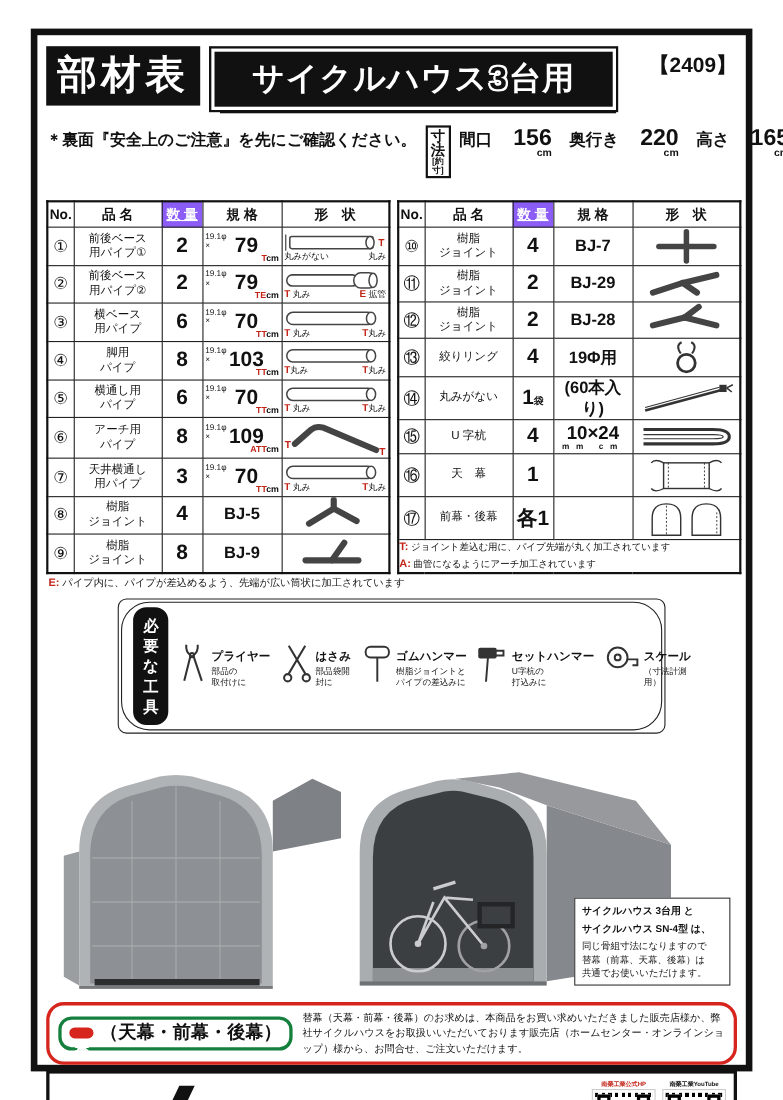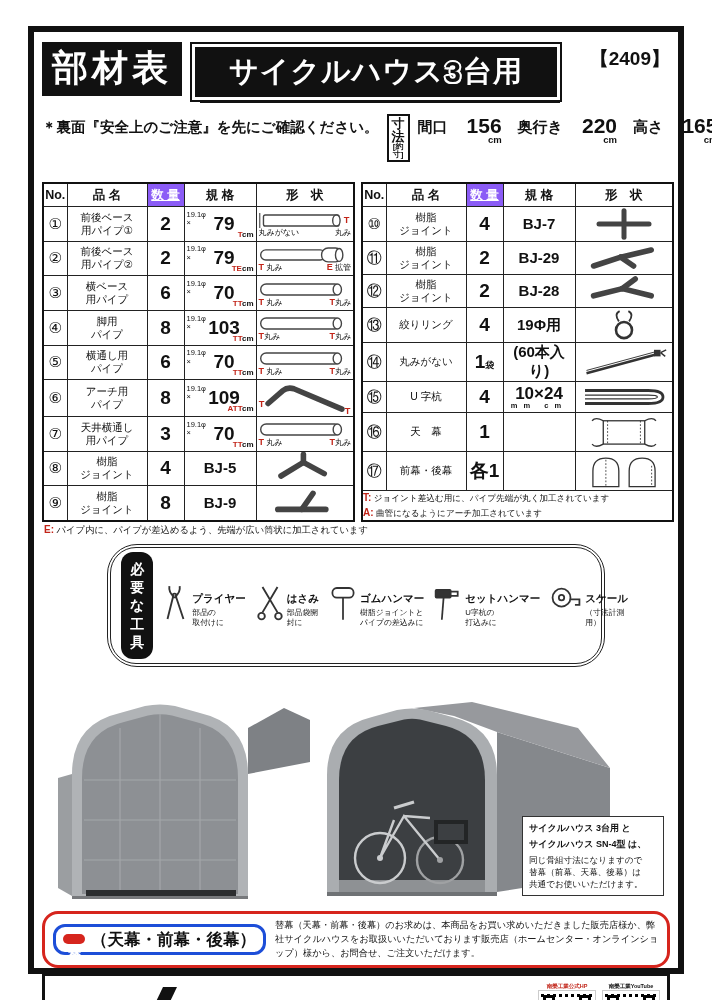--- a/index.html
+++ b/index.html
@@ -46,36 +46,36 @@
   .spec-units .uval{font-size:17px;font-weight:700;line-height:1;}
   .spec-units .usub{font-size:7.5px;font-weight:700;letter-spacing:6px;line-height:1;}
   td.c-shape{padding:1px 3px;}
   .shape-wrap{display:flex;flex-direction:column;align-items:center;justify-content:center;}
   .sh-labels{display:flex;justify-content:space-between;width:96%;font-size:8px;line-height:1;margin-top:-1px;}
   .sh-labels .red{font-size:9px;}
   td.notes-cell{padding:2px 4px;font-size:8.6px;line-height:1.45;}
   .enote{font-size:9.3px;margin:2px 0 0 2px;}
   .enote .red,.notes-cell .red{font-size:10px;}
   
-  .tools-outer{width:492px;margin:7px auto 0;border:1.5px solid #222;border-radius:30px;padding:2px;}
+  .tools-outer{width:492px;margin:7px auto 0;border:1.5px solid #222;border-radius:8px;padding:2px;}
   .tools-inner{border:1.5px solid #222;border-radius:26px;padding:4px 10px;display:flex;align-items:center;gap:7px;}
   .tools-label{background:#111;color:#fff;border-radius:12px;font-size:14px;font-weight:700;text-align:center;line-height:1.3;padding:8px 9px;white-space:pre-line;}
-  .tool{display:flex;align-items:flex-end;gap:2px;}
+  .tool{display:flex;align-items:center;gap:2px;}
   .tool .tcol{padding-top:6px;}
   .tool .tname{font-size:10.5px;font-weight:700;white-space:nowrap;}
   .tool .tdesc{font-size:7.8px;line-height:1.3;white-space:pre-line;margin-top:2px;}
   
   .photo{position:relative;height:238px;margin-top:3px;}
   .photo svg.scene{position:absolute;left:0;top:0;}
   .info-box{position:absolute;right:6px;top:146px;width:142px;border:1.5px solid #333;background:#fff;padding:5px 6px;box-sizing:border-box;}
   .info-box .ib-b{font-size:9px;font-weight:700;margin-bottom:3px;}
   .info-box .ib-n{font-size:8.6px;line-height:1.4;}
   
   .kae{border:3px solid #d6251d;border-radius:16px;margin-top:3px;padding:4px 8px;display:flex;align-items:center;gap:9px;}
-  .kae-left{border:3px solid #1d4ed8;border-radius:12px;padding:3px 7px;display:flex;align-items:center;gap:6px;flex:0 0 auto;}
+  .kae-left{border:3px solid #15803d;border-radius:12px;padding:3px 7px;display:flex;align-items:center;gap:6px;flex:0 0 auto;}
   .kae-badge{background:#d6251d;color:#fff;border-radius:6px;writing-mode:vertical-rl;font-size:13px;font-weight:700;padding:3px 2px;letter-spacing:2px;}
   .kae-l1{font-size:16.5px;font-weight:700;line-height:1.15;white-space:nowrap;}
   .kae-l2{font-size:13px;font-weight:700;white-space:nowrap;}
   .kae-desc{font-size:9.2px;line-height:1.55;}
   
   .footer{border:3px solid #111;margin-top:5px;height:86px;display:flex;align-items:center;padding:4px 8px;box-sizing:border-box;gap:8px;}
   .logo{flex:0 0 128px;position:relative;height:62px;}
   .logo .nan{font-size:27px;font-weight:900;letter-spacing:1px;position:absolute;left:0;top:14px;}
   .logo svg{position:absolute;left:76px;top:0;}
   .maker{font-size:11.5px;font-weight:700;line-height:1.2;white-space:nowrap;}

